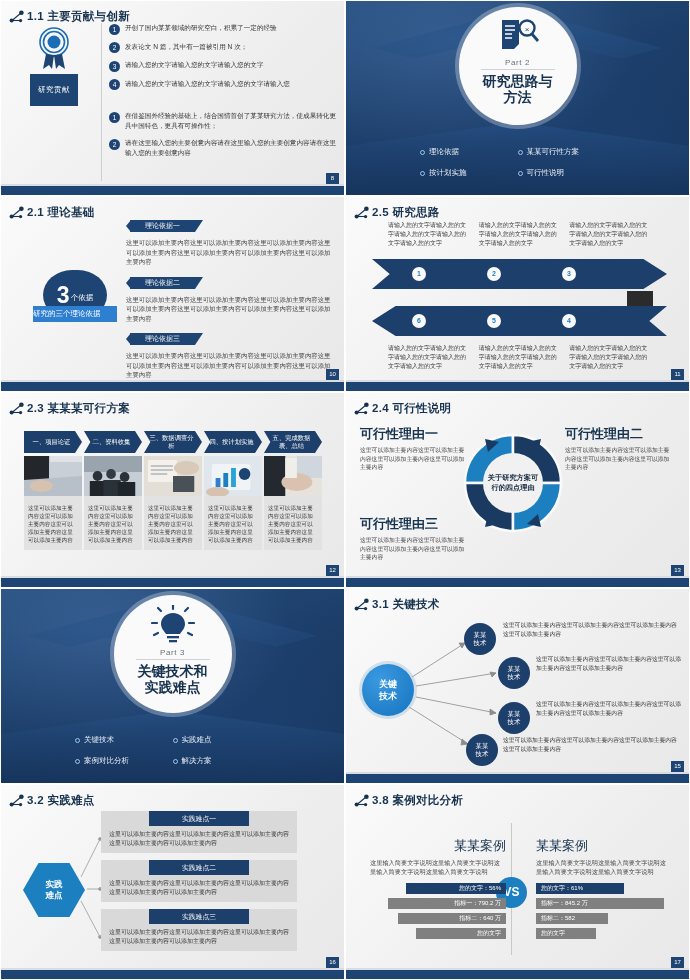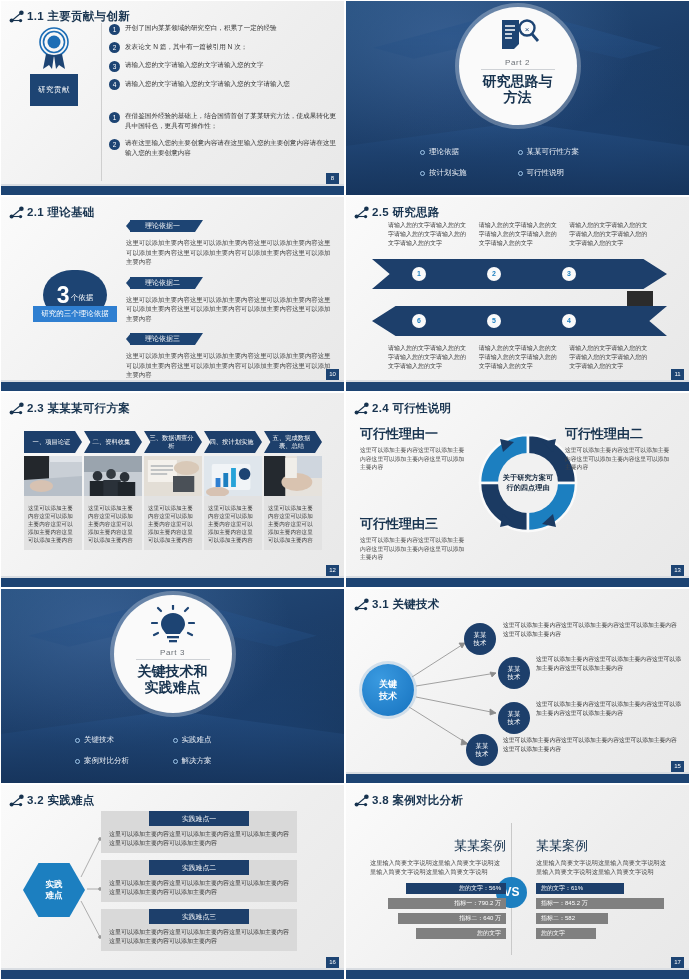--- a/index.html
+++ b/index.html
@@ -40,21 +40,21 @@
   .sec .hr { width:74px; height:1px; background:#cfd2d6; margin:2px 0 3px; }
   .sec .sectitle { font-size:14px; font-weight:bold; color:#17334f; line-height:16px; text-align:center; }
   .sec .kw { position:absolute; left:0; right:0; bottom:17px; display:grid; grid-template-columns:1fr 1fr; row-gap:11px; padding:0 74px; }
   .sec .kwitem { display:flex; align-items:center; color:#e9eef5; font-size:7.5px; }
   .sec .kwdot { width:5px; height:5px; border-radius:50%; border:1.2px solid #9ec6ea; margin-right:4px; }
   
   .s21 .badge { position:absolute; left:32px; top:73px; width:84px; height:58px; }
   .s21 .badge .circ { position:absolute; left:10px; top:0; width:64px; height:50px; border-radius:50%/55%; background:#1d4473; display:flex; align-items:center; justify-content:center; }
   .s21 .badge .big { font-size:23px; font-weight:bold; color:#fff; line-height:23px; }
   .s21 .badge .sml { font-size:7.5px; color:#fff; margin:5px 0 0 1px; }
-  .s21 .ribbon { position:absolute; left:0; top:36px; width:84px; background:#2f7fd1; color:#fff; font-size:7.5px; text-align:center; padding:3px 0; }
+  .s21 .ribbon { position:absolute; left:0; top:36px; width:84px; background:#2f7fd1; color:#fff; font-size:7.5px; text-align:left; padding:3px 0; }
   .s21 .items { position:absolute; left:125px; top:23px; width:205px; }
   .tagbar { position:relative; width:65px; height:12px; background:#1d4473; color:#fff; font-size:7px; line-height:12px; text-align:center; margin-left:4px; }
   .tagwrap { position:relative; height:14px; }
   .tagwrap:before { content:""; position:absolute; left:0; top:0; width:0; height:0; border-top:6px solid transparent; border-bottom:6px solid transparent; border-right:5px solid #1d4473; }
   .tagwrap:after { content:""; position:absolute; left:69px; top:0; width:0; height:0; border-top:12px solid #1d4473; border-right:8px solid transparent; }
   .bodytxt { font-size:6.4px; line-height:9.5px; color:#444; margin:4px 0 10px 0; }
   
   .s22 .toprow,.s22 .botrow { position:absolute; display:grid; grid-template-columns:repeat(3,1fr); column-gap:10px; }
   .s22 .toprow { left:42px; top:24px; width:262px; }
   .s22 .botrow { left:42px; bottom:20px; width:262px; }
@@ -69,21 +69,21 @@
   
   .s23 .steps { position:absolute; left:23px; top:38px; width:300px; display:flex; }
   .step { position:relative; flex:1; height:22px; background:#1d3f6b; color:#fff; font-size:6.3px; line-height:8px; display:flex; align-items:center; justify-content:center; text-align:center; padding:0 7px 0 4px; margin-right:2px;
       clip-path:polygon(0 0, 88% 0, 100% 50%, 88% 100%, 0 100%, 11% 50%); }
   .step:first-child { clip-path:polygon(0 0, 88% 0, 100% 50%, 88% 100%, 0 100%); }
   .s23 .cards { position:absolute; left:23px; top:63px; width:300px; display:flex; }
   .card { flex:1; margin-right:2px; background:#e2e2e2; }
   .cardimg { width:100%; height:40px; }
   .cardtxt { font-size:5.6px; line-height:8px; color:#333; padding:4px 4px 6px; }
   
-  .donutwrap { position:absolute; left:128px; top:36px; width:108px; height:108px; }
+  .donutwrap { position:absolute; left:113px; top:36px; width:108px; height:108px; }
   .donutwrap .center { position:absolute; left:50%; top:50%; transform:translate(-50%,-50%); width:64px; text-align:center; font-size:7.2px; font-weight:bold; line-height:10px; color:#15293f; }
   .s24 .q { position:absolute; width:110px; }
   .s24 .qh { font-size:13px; font-weight:bold; color:#17334f; margin-bottom:3px; }
   .s24 .qb { font-size:5.8px; line-height:8.5px; color:#444; }
   .s24 .q1 { left:14px; top:32px; text-align:left; }
   .s24 .q2 { right:14px; top:32px; text-align:left; }
   .s24 .q3 { left:14px; top:122px; text-align:left; }
   .s24 .q4 { right:14px; top:122px; text-align:left; }
   
   .s31 .hub { position:absolute; left:16px; top:75px; width:52px; height:52px; border-radius:50%; background:radial-gradient(circle at 35% 30%,#3a9ae0,#1672bf); color:#fff; font-size:9px; font-weight:bold; line-height:12px; display:flex; align-items:center; justify-content:center; text-align:center; box-shadow:0 0 0 3px rgba(140,180,215,.35); }

